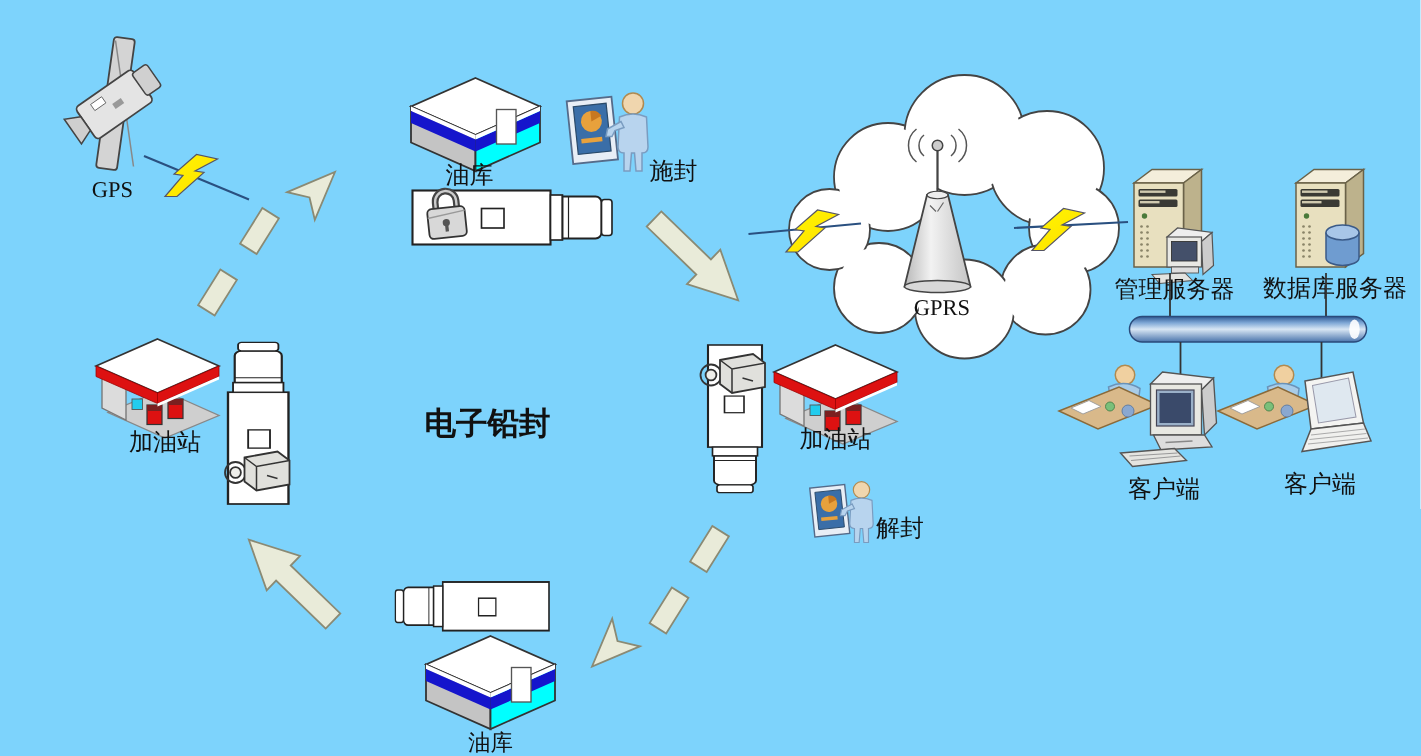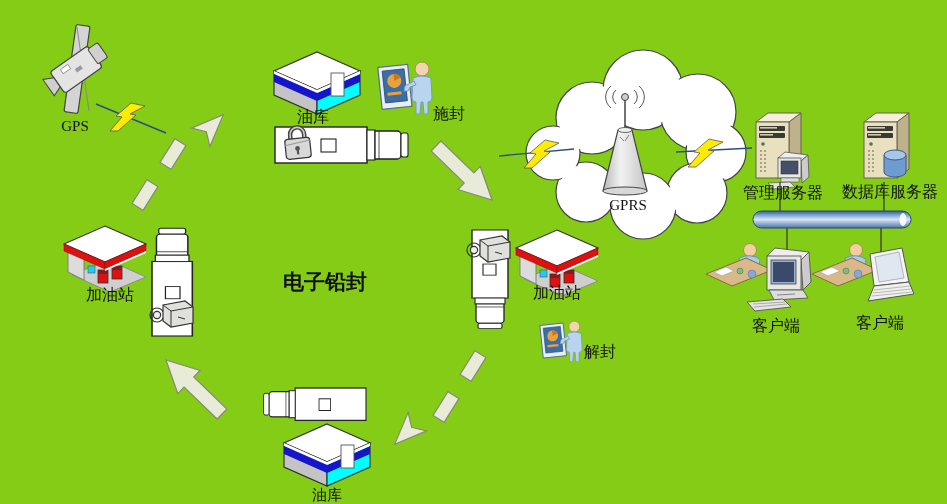--- a/index.html
+++ b/index.html
@@ -1,19 +1,19 @@
 <!DOCTYPE html>
 <html><head>
 <meta charset="utf-8">
 <style>
   html,body{margin:0;padding:0;background:#fff;}
   .canvas{
     position:relative;
     width:947px;height:504px;
-    background:#84cc16;
+    background:#7dd3fc;
     overflow:hidden;
     font-family:"Liberation Serif", serif;
   }
   svg{display:block;}
   text{fill:#111;}
 </style>
 </head>
 <body>
 
 <div class="canvas">

